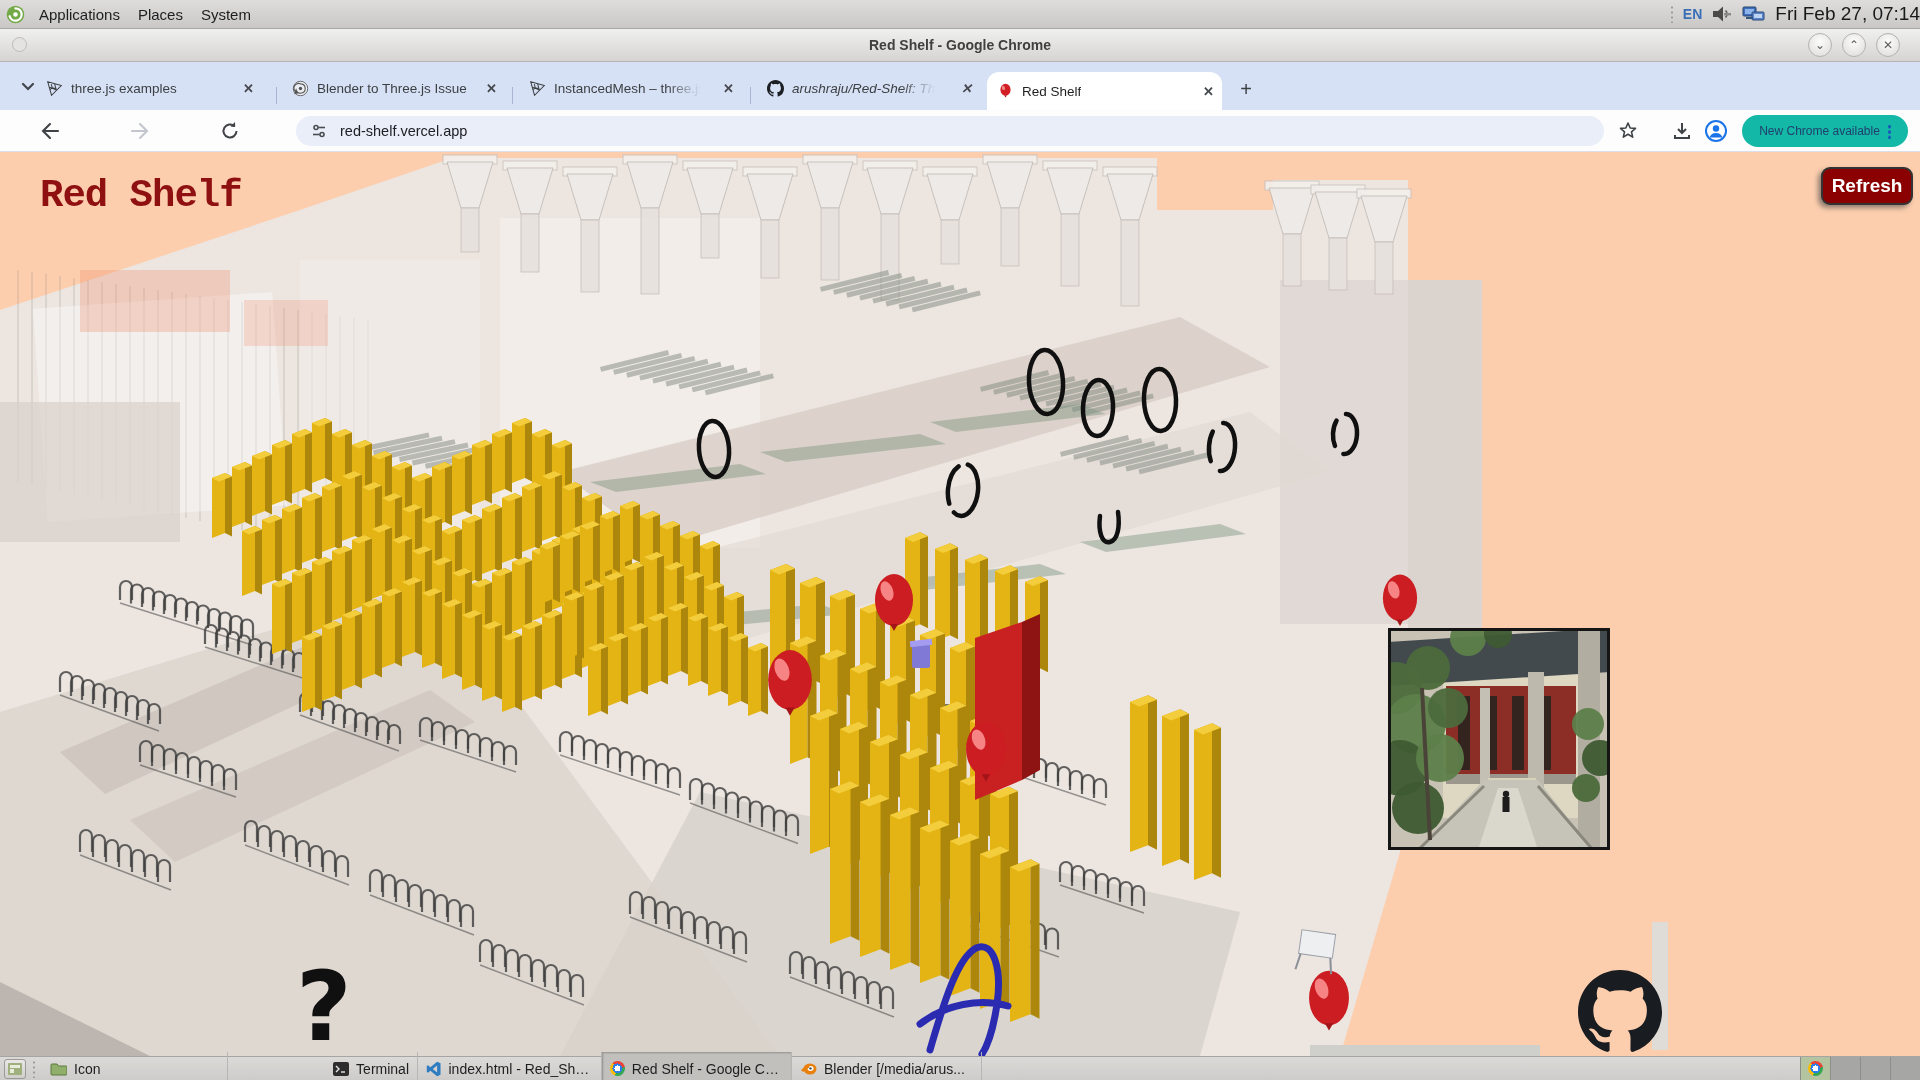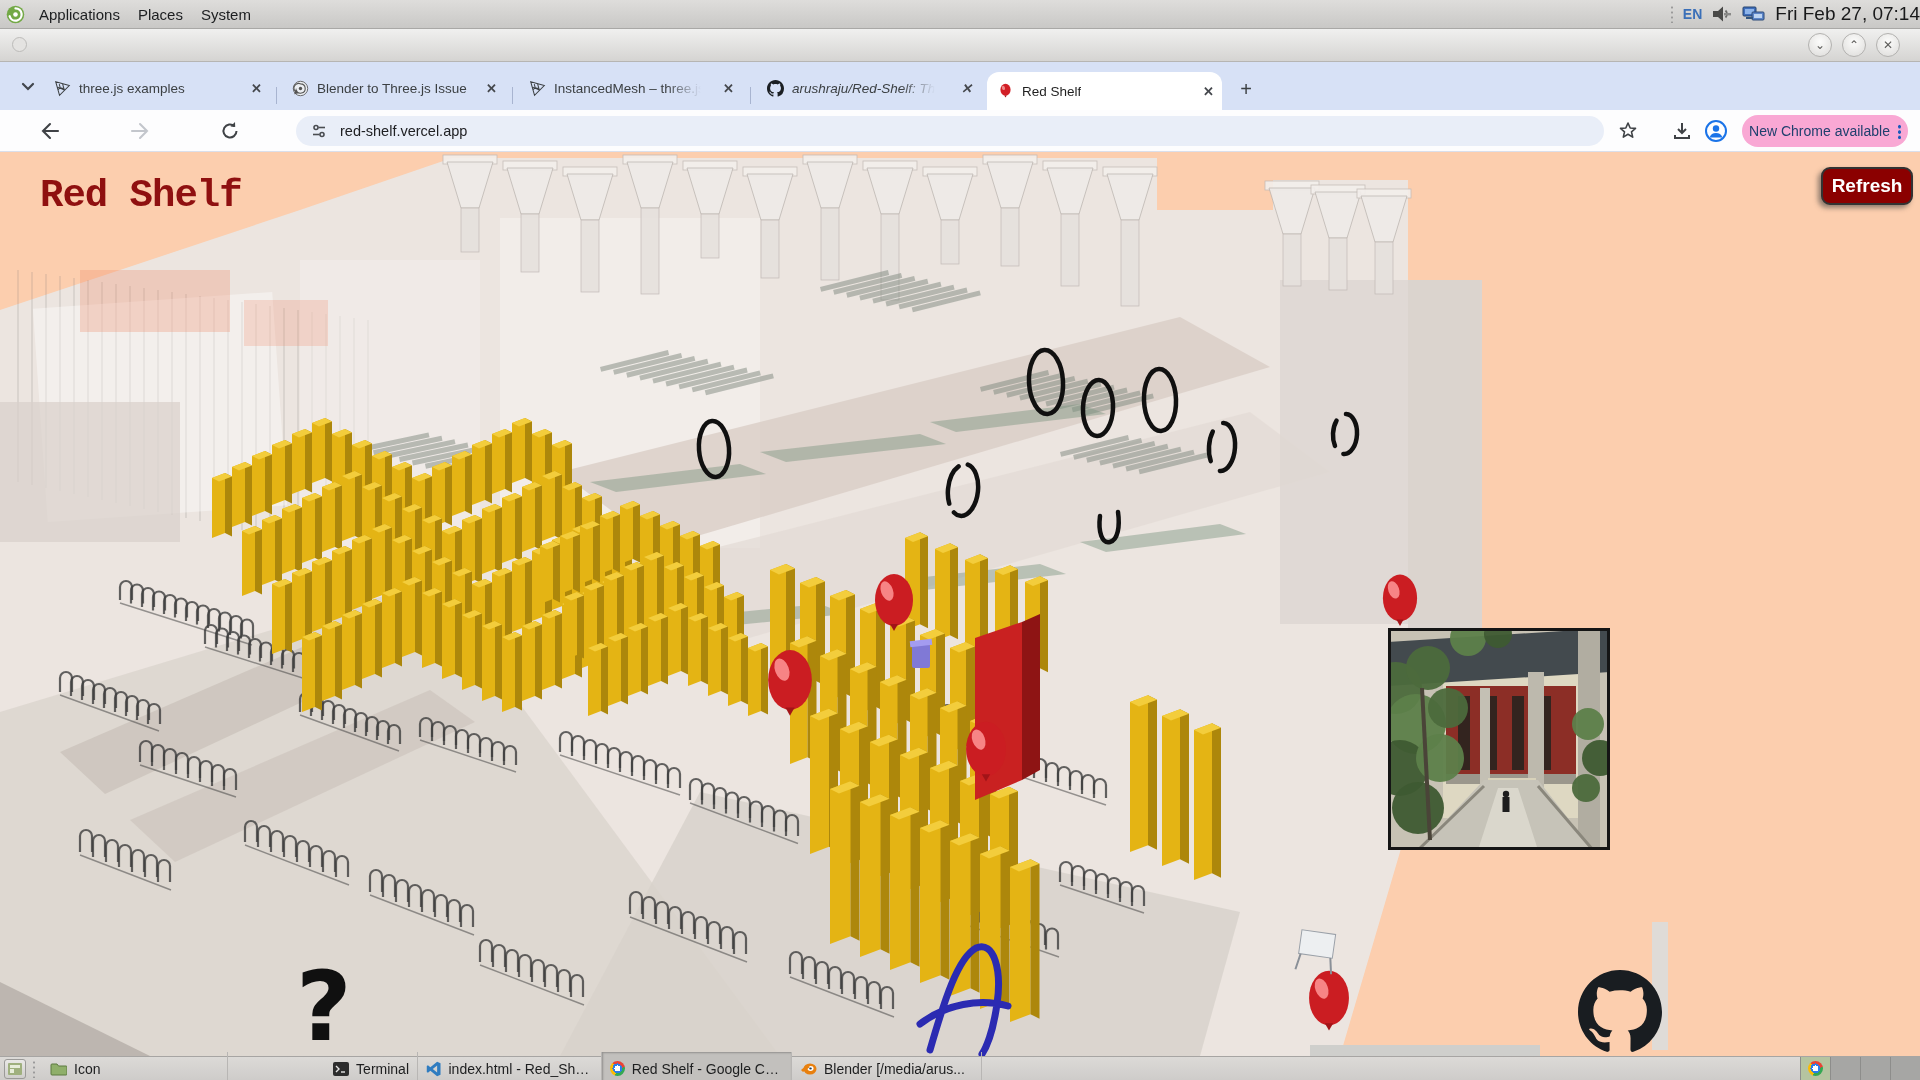--- a/index.html
+++ b/index.html
@@ -51,22 +51,22 @@
   
   #toolbar { position:absolute; left:0; top:110px; width:1920px; height:42px; background:#fdfdfe;
     border-bottom:1px solid #dadfeb; }
   .nav-ic { position:absolute; top:7px; width:28px; height:28px; display:flex;
     align-items:center; justify-content:center; }
   #omnibox { position:absolute; left:296px; top:6px; width:1308px; height:30px; border-radius:15px;
     background:#e9eef8; display:flex; align-items:center; padding:0 14px; }
   #site-settings-icon { margin-right:12px; }
   #url-text { font-size:14.5px; color:#202124; }
   #update-pill { position:absolute; left:1742px; top:5px; width:166px; height:32px; border-radius:16px;
-    background:#f9a8d4; display:flex; align-items:center; justify-content:center; gap:8px;
-    color:#20406e; font-size:14px; }
+    background:#14b8a6; display:flex; align-items:center; justify-content:center; gap:8px;
+    color:#20406e; font-size:12px; }
   .dots3 { display:inline-block; width:3px; height:15px;
     background-image:radial-gradient(circle,#185abc 1.5px,transparent 1.8px); background-size:3px 5.4px; }
 
   
   #page { position:absolute; left:0; top:152px; width:1920px; height:904px; overflow:hidden; }
   #scene-svg { position:absolute; left:0; top:0; }
   #page-title { position:absolute; left:40px; top:22px; font-family:"Liberation Mono", monospace;
     font-weight:bold; font-size:39px; letter-spacing:-1px; }
   #refresh-btn { position:absolute; left:1821px; top:15px; width:92px; height:38px;
     border:2px solid #333; border-radius:9px; box-shadow:-3px 3px 5px rgba(60,60,60,.55);
@@ -117,33 +117,34 @@
         <rect x="10" y="7" width="12" height="8" rx="1" fill="#5c85c9" stroke="#2c4b78"></rect>
         <rect x="12" y="9" width="8" height="4" fill="#bcd4f2"></rect>
         <rect x="4" y="12" width="7" height="2" fill="#33567f"></rect>
       </svg>
       <span id="clock">Fri Feb 27, 07:14</span>
     </div>
   </header>
 
   <div id="titlebar">
     <div id="titlebar-ghost"></div>
+    <div id="titlebar-title">Red Shelf - Google Chrome</div>
     <div class="win-btn" id="btn-min">⌄</div>
     <div class="win-btn" id="btn-max">⌃</div>
     <div class="win-btn" id="btn-close">✕</div>
   </div>
 
   <div id="tab-strip">
     <div id="tab-search">
       <svg width="14" height="10" viewBox="0 0 14 10">
         <path d="M2 2l5 5 5-5" fill="none" stroke="#41464d" stroke-width="2.2" stroke-linecap="round"></path>
         </svg>
     </div>
 
-    <div class="tab" style="left:44px;width:226px;">
+    <div class="tab" style="left:36px;width:226px;">
       <svg class="favicon" viewBox="0 0 20 20">
         <path d="M2 2 L18 6.5 L6.5 18 Z M10 4.2 L12.2 11.8 M4.4 8.4 L12.2 11.8 M6.2 4.9 L7.3 9 M7.3 9 L11 10 M7.3 9 L4.9 11.4" fill="none" stroke="#3c4043" stroke-width="1.2"></path>
         </svg>
       <span class="tab-label">three.js examples</span>
       <span class="tab-close">✕</span>
     </div>
     <div class="tab-sep" style="left:276px;"></div>
 
     <div class="tab" style="left:282px;width:223px;">
       <svg class="favicon" viewBox="0 0 20 20">

